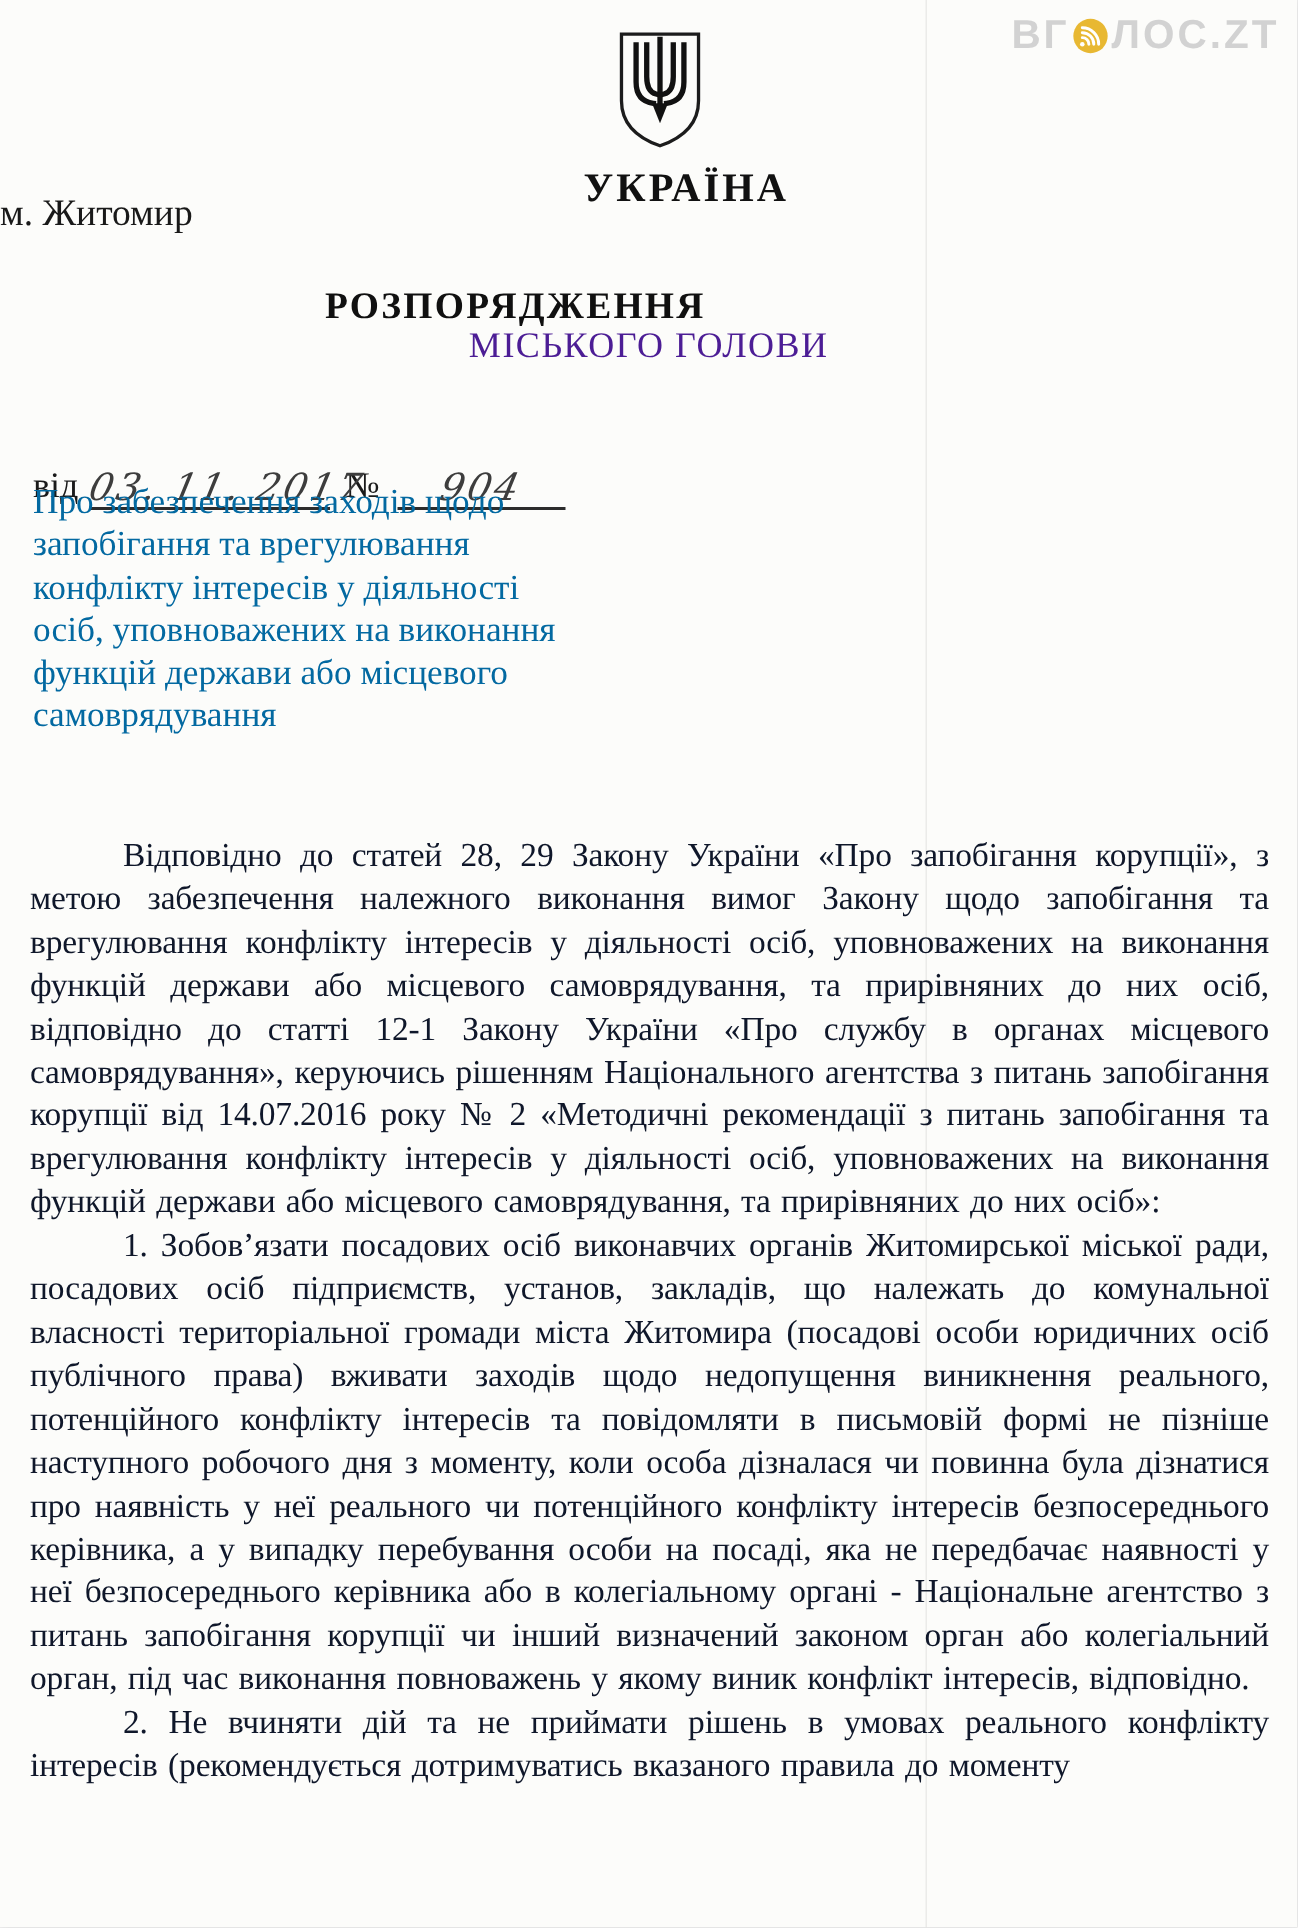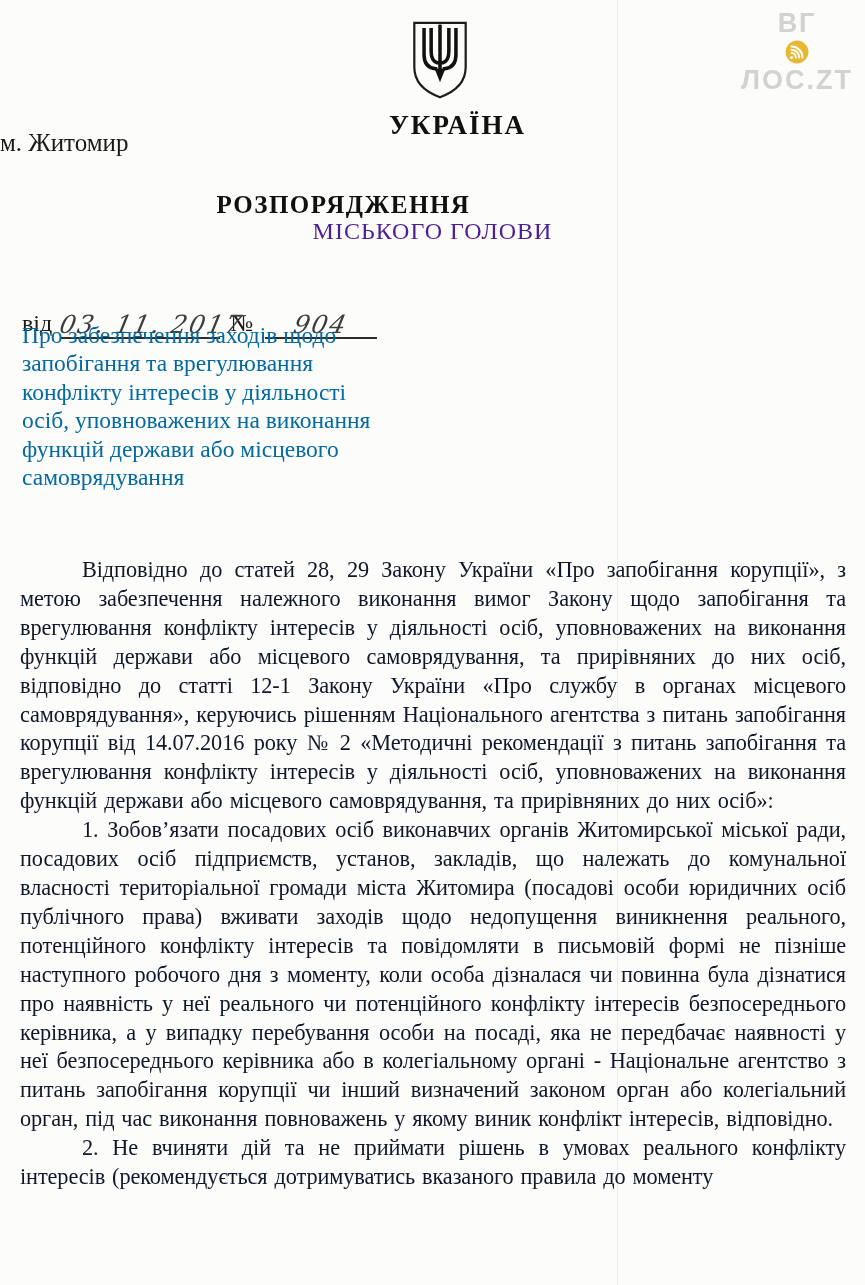--- a/index.html
+++ b/index.html
@@ -18,21 +18,20 @@
     background:rgba(90,90,90,.10);
   }
   
   .watermark{
     position:absolute;top:8px;right:12px;
     display:flex;align-items:center;gap:1px;
     font-family:"Liberation Sans", sans-serif;
     font-weight:700;font-size:27px;letter-spacing:2px;
     color:#d2d2d2;
     user-select:none;
-    flex-direction:column;
   }
   .watermark svg{display:block;margin:0 1px;}
   
   .emblem{position:absolute;left:409px;top:14px;width:62px;height:92px;}
   .emblem svg{width:100%;height:100%;}
   .country{
     position:absolute;top:110px;left:0;width:865px;text-align:center;
     font-weight:700;font-size:27px;letter-spacing:2px;color:#111;padding-left:25px;
   }
   .city{

